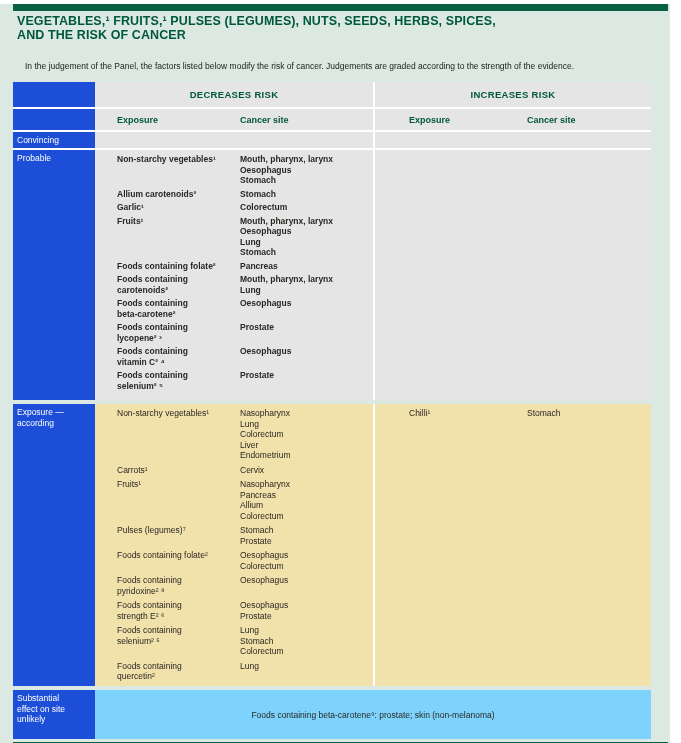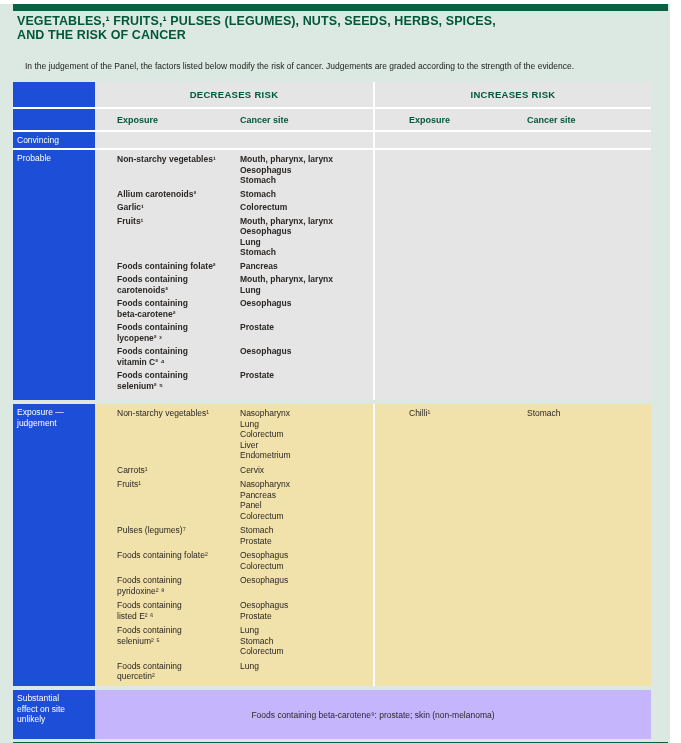--- a/index.html
+++ b/index.html
@@ -44,21 +44,21 @@
   .inc .subcols{grid-template-columns:118px auto;}
   .conv-row{height:16px;}
   .sec-entries{padding-top:4px;}
   .entry{display:grid;font-size:8.5px;color:#2b2724;line-height:10.5px;}
   .dec .entry{grid-template-columns:123px auto;}
   .inc .entry{grid-template-columns:118px auto;}
   .sec-probable .entry{margin-bottom:3px;font-weight:bold;}
   .sec-limited .entry{margin-bottom:4px;font-weight:normal;}
   .ln{white-space:nowrap;}
   .foot-row{height:49px;display:grid;grid-template-columns:82px 556px;}
-  .footcell{background:#c4b5fd;display:flex;align-items:center;justify-content:center;
+  .footcell{background:#7dd3fc;display:flex;align-items:center;justify-content:center;
             font-size:8.5px;color:#2b2724;}
   .bottom-rule{position:absolute;left:13px;top:738px;width:655px;height:2px;background:#0a6043;}
 </style>
 </head>
 <body>
 
 <div class="page">
   <div class="sage-bg"></div>
   <div class="topbar"></div>
 
@@ -217,21 +217,21 @@
         <div class="goldcell half inc">
           <div class="sec-entries"></div>
         </div>
       </div>
 
     <div class="sgap"></div>
 
     <div class="row sec-limited" style="height:282px">
         <div class="lab">
           <div class="ln">Exposure —</div>
-          <div class="ln">judgement</div>
+          <div class="ln">according</div>
         </div>
         <div class="creamcell half dec">
           <div class="sec-entries">
             <div class="entry">
               <div class="exp">
                 <div class="ln">Non-starchy vegetables¹</div>
               </div>
               <div class="sit">
                 <div class="ln">Nasopharynx</div>
                 <div class="ln">Lung</div>
@@ -248,21 +248,21 @@
                 <div class="ln">Cervix</div>
               </div>
             </div>
             <div class="entry">
               <div class="exp">
                 <div class="ln">Fruits¹</div>
               </div>
               <div class="sit">
                 <div class="ln">Nasopharynx</div>
                 <div class="ln">Pancreas</div>
-                <div class="ln">Panel</div>
+                <div class="ln">Allium</div>
                 <div class="ln">Colorectum</div>
               </div>
             </div>
             <div class="entry">
               <div class="exp">
                 <div class="ln">Pulses (legumes)⁷</div>
               </div>
               <div class="sit">
                 <div class="ln">Stomach</div>
                 <div class="ln">Prostate</div>
@@ -282,21 +282,21 @@
                 <div class="ln">Foods containing</div>
                 <div class="ln">pyridoxine² ⁸</div>
               </div>
               <div class="sit">
                 <div class="ln">Oesophagus</div>
               </div>
             </div>
             <div class="entry">
               <div class="exp">
                 <div class="ln">Foods containing</div>
-                <div class="ln">listed E² ⁶</div>
+                <div class="ln">strength E² ⁶</div>
               </div>
               <div class="sit">
                 <div class="ln">Oesophagus</div>
                 <div class="ln">Prostate</div>
               </div>
             </div>
             <div class="entry">
               <div class="exp">
                 <div class="ln">Foods containing</div>
                 <div class="ln">selenium² ⁵</div>

